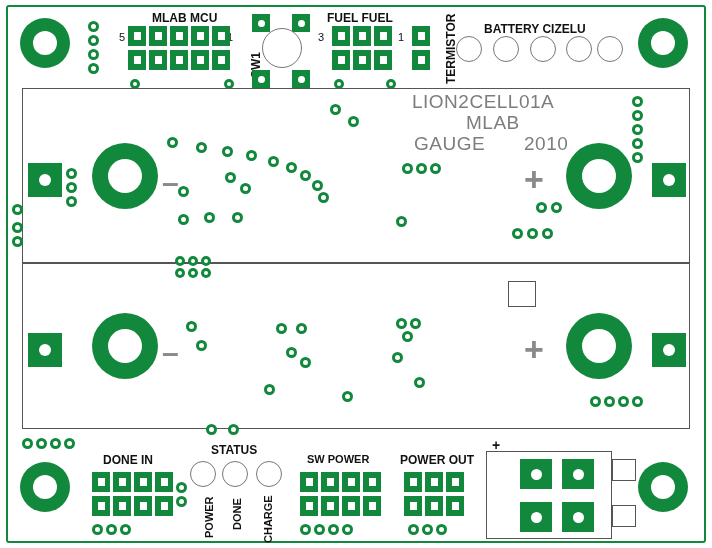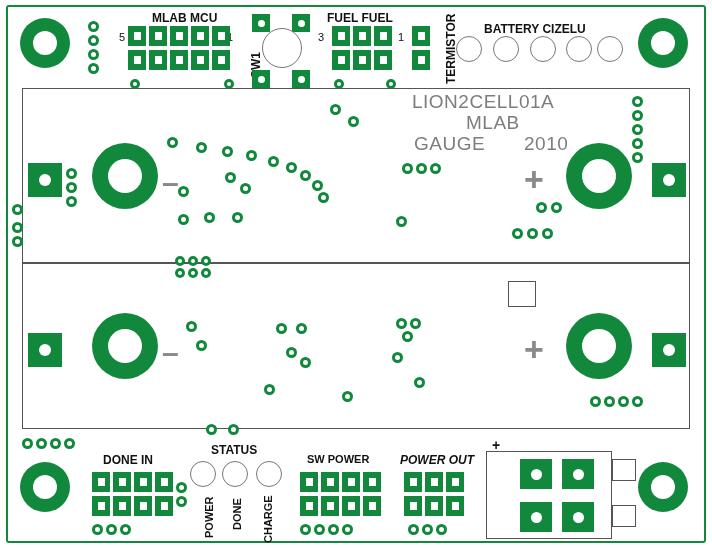--- a/index.html
+++ b/index.html
@@ -442,21 +442,21 @@
   <div class="via" style="left:64px;top:438px;width:11px;height:11px;">
       <div class="c" style="left:3px;top:3px;width:5px;height:5px;"></div>
     </div>
 
   <div class="silk" style="left:103px;top:453px;font-size:12px;font-weight:bold;">DONE IN</div>
   <div class="silk" style="left:211px;top:443px;font-size:12px;font-weight:bold;">STATUS</div>
   <div class="silk rot" style="left:203px;top:538px;font-size:11px;font-weight:bold;transform:rotate(-90deg);">POWER</div>
   <div class="silk rot" style="left:231px;top:530px;font-size:11px;font-weight:bold;transform:rotate(-90deg);">DONE</div>
   <div class="silk rot" style="left:262px;top:543px;font-size:11px;font-weight:bold;transform:rotate(-90deg);">CHARGE</div>
   <div class="silk" style="left:307px;top:453px;font-size:11px;font-weight:bold;">SW POWER</div>
-  <div class="silk" style="left:400px;top:453px;font-size:12px;font-weight:bold;font-style:italic;">POWER OUT</div>
+  <div class="silk" style="left:400px;top:453px;font-size:12px;font-weight:bold;">POWER OUT</div>
   <div class="silk" style="left:492px;top:437px;font-size:14px;font-weight:bold;">+</div>
 
   <div style="position:absolute;left:92px;top:472px;width:83px;height:48px;">
     <div class="hdrpad" style="left:0px;top:0px;width:18px;height:20px;">
         <div class="c" style="position:absolute;left:6px;top:6px;width:7px;height:8px;"></div>
       </div>
     <div class="hdrpad" style="left:21px;top:0px;width:18px;height:20px;">
         <div class="c" style="position:absolute;left:6px;top:6px;width:7px;height:8px;"></div>
       </div>
     <div class="hdrpad" style="left:42px;top:0px;width:18px;height:20px;">

